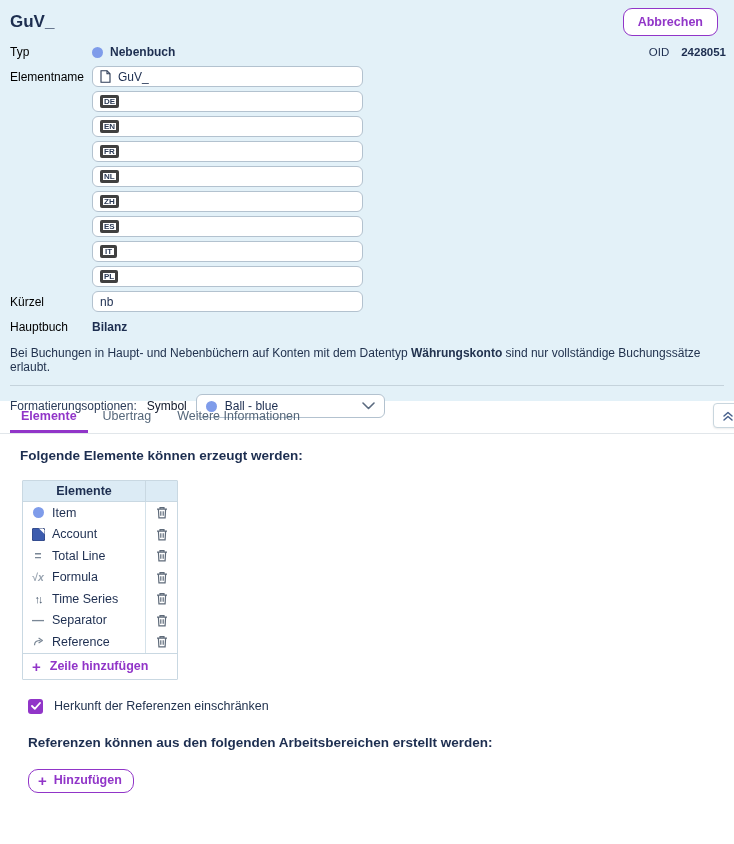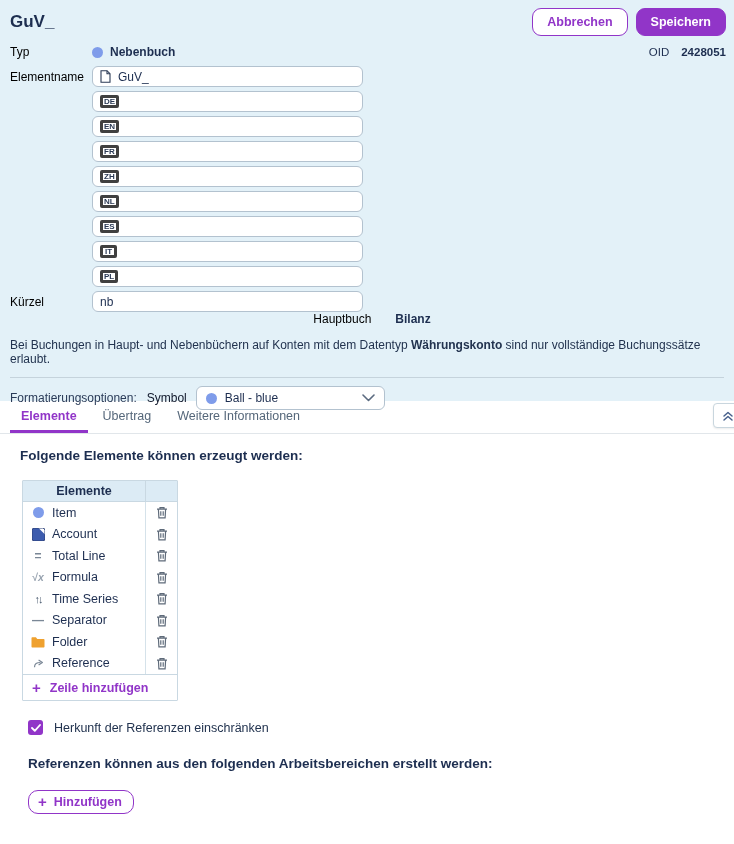--- a/index.html
+++ b/index.html
@@ -44,21 +44,21 @@
   .input-box input {
     border: none; outline: none; flex: 1; min-width: 0;
     font-family: inherit; font-size: 12px; color: #1d2e50; background: transparent;
   }
   .lang-badge {
     display: inline-flex; align-items: center; justify-content: center;
     min-width: 17px; height: 13px; padding: 0 1px;
     border: 3px solid #404040; border-radius: 2px;
     font-size: 8px; font-weight: bold; color: #2b3a55; flex: none; letter-spacing: 0;
   }
-  .hauptbuch-row { display: flex; align-items: center; margin-top: 0; font-size: 12px; justify-content: center; }
+  .hauptbuch-row { display: flex; align-items: center; margin-top: 8px; font-size: 12px; }
   .hauptbuch-value { font-weight: bold; color: #1d2e50; }
 
   .info-text { margin-top: 12px; font-size: 12px; color: #22334f; padding-right: 12px; }
   .divider { border: none; border-top: 1px solid #c5d3dc; margin: 11px 10px 0 0; }
 
   .format-row { display: flex; align-items: center; margin-top: 8px; font-size: 12px; }
   .format-label { color: #2a3b58; }
   .symbol-label { margin-left: 10px; margin-right: 9px; color: #0f172a; }
   .select-box {
     width: 189px; height: 24px; background: #ffffff;
@@ -135,21 +135,20 @@
 <body>
 
 
 
 
 <div class="top-panel">
 
   <div class="header-row">
     <div class="page-title">GuV_</div>
     <button class="btn btn-outline">Abbrechen</button>
-    <button class="btn btn-solid">Speichern</button>
   </div>
 
   <div class="typ-row">
     <span class="row-label">Typ</span>
     <span class="typ-value">
       <span class="ball"></span>
       <span>Nebenbuch</span>
     </span>
     <span class="oid-block">
       <span>OID</span>
@@ -185,28 +184,28 @@
   <div class="form-row">
     <span class="row-label"></span>
     <div class="input-box">
       <span class="lang-badge">FR</span>
       <input style="">
     </div>
   </div>
   <div class="form-row">
     <span class="row-label"></span>
     <div class="input-box">
+      <span class="lang-badge">NL</span>
+      <input style="">
+    </div>
+  </div>
+  <div class="form-row">
+    <span class="row-label"></span>
+    <div class="input-box">
       <span class="lang-badge">ZH</span>
-      <input style="">
-    </div>
-  </div>
-  <div class="form-row">
-    <span class="row-label"></span>
-    <div class="input-box">
-      <span class="lang-badge">NL</span>
       <input style="">
     </div>
   </div>
   <div class="form-row">
     <span class="row-label"></span>
     <div class="input-box">
       <span class="lang-badge">ES</span>
       <input style="">
     </div>
   </div>
@@ -363,37 +362,20 @@
     </div>
     <div class="el-del">
       <button class="trash-btn">
           <svg width="12" height="13" viewBox="0 0 12 13">
             <path d="M1 3.2h10M4 3.2V1.6h4v1.6M2.4 3.2l.5 8.6h6.2l.5-8.6M4.8 5.2v4.6M7.2 5.2v4.6" fill="none" stroke="#5f6b7a" stroke-width="1.2"></path>
           </svg>
         </button>
     </div>
   </div>
 
-  <div class="el-row">
-    <div class="el-cell">
-      <span class="icon-cell">
-          <svg width="14" height="12" viewBox="0 0 14 12">
-            <path d="M0.5 2.2c0-.6.4-1 1-1h3.4l1.4 1.7h6.2c.6 0 1 .4 1 1v6.6c0 .6-.4 1-1 1h-11c-.6 0-1-.4-1-1z" fill="#efa12f"></path>
-          </svg>
-        </span>
-      <span>Folder</span>
-    </div>
-    <div class="el-del">
-      <button class="trash-btn">
-          <svg width="12" height="13" viewBox="0 0 12 13">
-            <path d="M1 3.2h10M4 3.2V1.6h4v1.6M2.4 3.2l.5 8.6h6.2l.5-8.6M4.8 5.2v4.6M7.2 5.2v4.6" fill="none" stroke="#5f6b7a" stroke-width="1.2"></path>
-          </svg>
-        </button>
-    </div>
-  </div>
 
   <div class="el-row">
     <div class="el-cell">
       <span class="icon-cell">
           <svg width="11" height="9" viewBox="0 0 11 9">
             <path d="M1.5 8.2c0-3.4 2.2-4.7 6-4.7" fill="none" stroke="#7a8796" stroke-width="1.2"></path>
             <path d="M5.6 1 L9.4 3.5 L5.6 6" fill="none" stroke="#7a8796" stroke-width="1.2" stroke-linejoin="round"></path>
           </svg>
         </span>
       <span>Reference</span>

